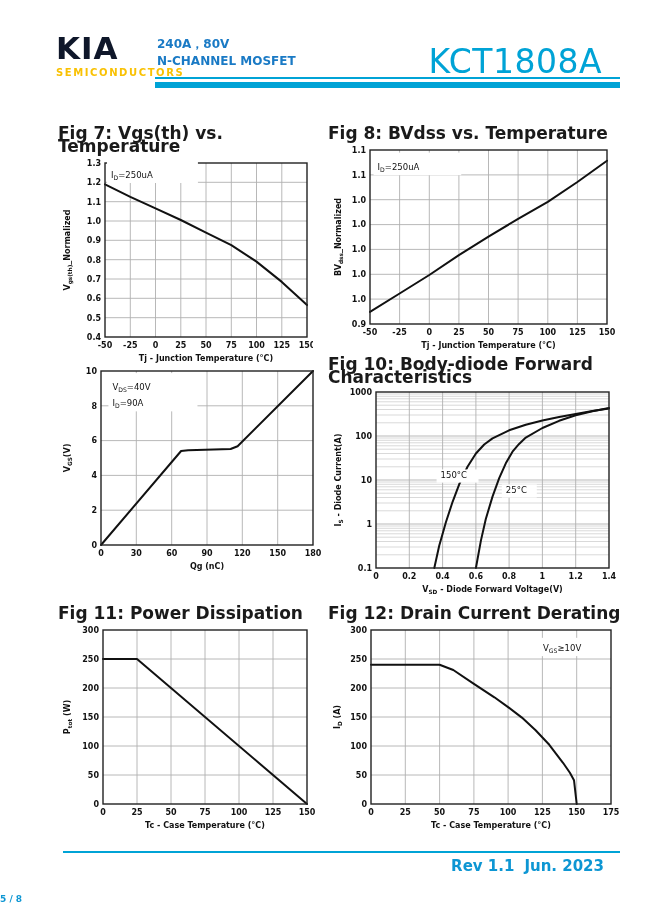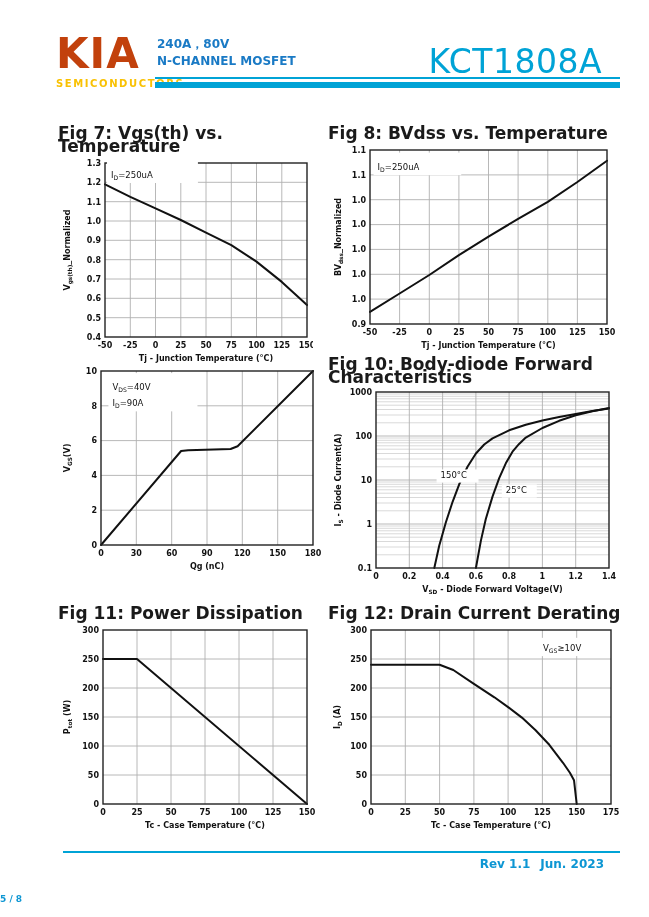--- a/index.html
+++ b/index.html
@@ -1,40 +1,40 @@
 <!DOCTYPE html>
 <html><head>
 <meta charset="utf-8">
 <style>
   html,body{margin:0;padding:0;background:#e8e8e8;}
   .page{position:relative;width:649px;height:917px;background:#ffffff;margin:0 auto;
         font-family:"DejaVu Sans","Liberation Sans",sans-serif;color:#111;overflow:hidden;}
   
   .logo{position:absolute;left:56px;top:33px;}
-  .logo-text{font-size:42px;font-weight:bold;color:#c2410c;line-height:1;letter-spacing:1px;}
+  .logo-text{font-size:31px;font-weight:bold;color:#0f172a;line-height:1;letter-spacing:1px;}
   .logo-sub{font-size:10px;font-weight:bold;color:#f9c103;letter-spacing:1.6px;margin-top:3px;}
   .part-info{position:absolute;left:157px;top:36px;font-size:12px;font-weight:bold;color:#1a7ac5;line-height:17px;}
   .part-number{position:absolute;right:47px;top:42px;font-size:33px;color:#00a3d6;letter-spacing:0.5px;}
   .rule-thin{position:absolute;left:155px;top:77px;width:465px;height:2px;background:#00a3d6;}
   .rule-thick{position:absolute;left:155px;top:82px;width:465px;height:6px;background:#00a3d6;}
   
   figure{position:absolute;margin:0;padding:0;}
   .chart-title{font-size:17px;font-weight:bold;color:#1a1a1a;text-align:left;
                white-space:pre-line;margin:0 0 2px 0;line-height:13px;}
   #fig7{left:58px;top:127px;width:258px;}
   #fig8{left:328px;top:127px;width:292px;}
   #fig9{left:58px;top:363px;width:268px;}
   #fig10{left:328px;top:358px;width:292px;}
   #fig11{left:58px;top:607px;width:262px;}
   #fig12{left:328px;top:607px;width:296px;}
   figure svg{display:block;margin:0 auto;}
   
   .footer-rule{position:absolute;left:63px;top:851px;width:557px;height:2px;background:#00a3d6;}
   .page-num{position:absolute;left:0;right:0;top:857px;text-align:left;font-size:9px;font-weight:bold;color:#0d96d3;margin-top:37px;}
-  .rev-block{position:absolute;right:45px;top:857px;font-size:12px;font-weight:bold;color:#0d96d3;}
+  .rev-block{position:absolute;right:45px;top:857px;font-size:15px;font-weight:bold;color:#0d96d3;}
   .rev-block span{margin-left:10px;}
 </style>
 </head>
 <body>
 
 <div class="page">
 
   <header>
     <div class="logo">
       <div class="logo-text">KIA</div>

